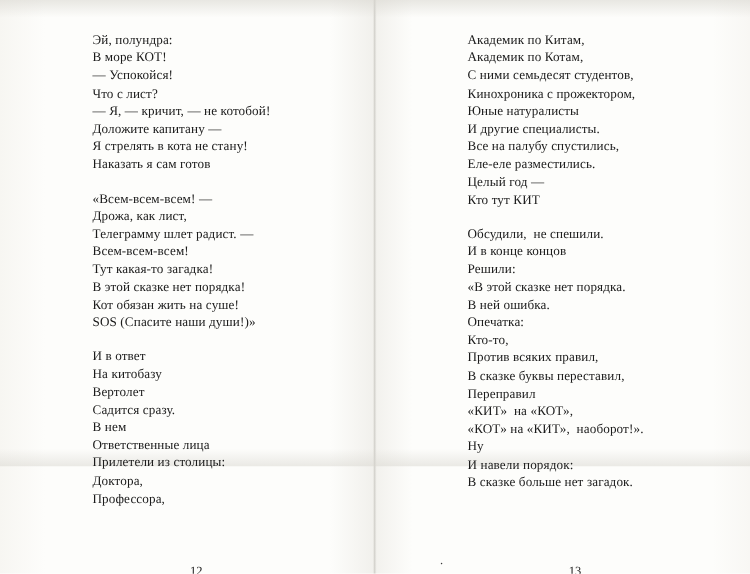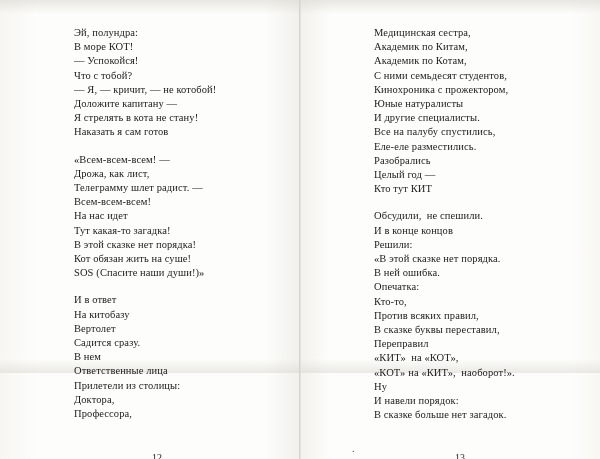--- a/index.html
+++ b/index.html
@@ -96,62 +96,59 @@
   <div class="page-right"></div>
   <div class="gutter"></div>
   <div class="scan-edge-top"></div>
   <div class="scan-edge-bottom"></div>
 
   <div class="column col-left">
     <div class="stanza">
       <div class="line">Эй, полундра:</div>
       <div class="line">В море КОТ!</div>
       <div class="line">— Успокойся!</div>
-      <div class="line">Что с тобой?</div>
+      <div class="line">Что с лист?</div>
       <div class="line">— Я, — кричит, — не котобой!</div>
       <div class="line">Доложите капитану —</div>
       <div class="line">Я стрелять в кота не стану!</div>
       <div class="line">Наказать я сам готов</div>
     </div>
     <div class="stanza">
       <div class="line">«Всем-всем-всем! —</div>
       <div class="line">Дрожа, как лист,</div>
       <div class="line">Телеграмму шлет радист. —</div>
       <div class="line">Всем-всем-всем!</div>
-      <div class="line">На нас идет</div>
       <div class="line">Тут какая-то загадка!</div>
       <div class="line">В этой сказке нет порядка!</div>
       <div class="line">Кот обязан жить на суше!</div>
       <div class="line">SOS (Спасите наши души!)»</div>
     </div>
     <div class="stanza">
       <div class="line">И в ответ</div>
       <div class="line">На китобазу</div>
       <div class="line">Вертолет</div>
       <div class="line">Садится сразу.</div>
       <div class="line">В нем</div>
       <div class="line">Ответственные лица</div>
       <div class="line">Прилетели из столицы:</div>
       <div class="line">Доктора,</div>
       <div class="line">Профессора,</div>
     </div>
   </div>
 
   <div class="column col-right">
     <div class="stanza">
-      <div class="line">Медицинская сестра,</div>
       <div class="line">Академик по Китам,</div>
       <div class="line">Академик по Котам,</div>
       <div class="line">С ними семьдесят студентов,</div>
       <div class="line">Кинохроника с прожектором,</div>
       <div class="line">Юные натуралисты</div>
       <div class="line">И другие специалисты.</div>
       <div class="line">Все на палубу спустились,</div>
       <div class="line">Еле-еле разместились.</div>
-      <div class="line">Разобрались</div>
       <div class="line">Целый год —</div>
       <div class="line">Кто тут КИТ</div>
     </div>
     <div class="stanza">
       <div class="line">Обсудили,  не спешили.</div>
       <div class="line">И в конце концов</div>
       <div class="line">Решили:</div>
       <div class="line">«В этой сказке нет порядка.</div>
       <div class="line">В ней ошибка.</div>
       <div class="line">Опечатка:</div>

